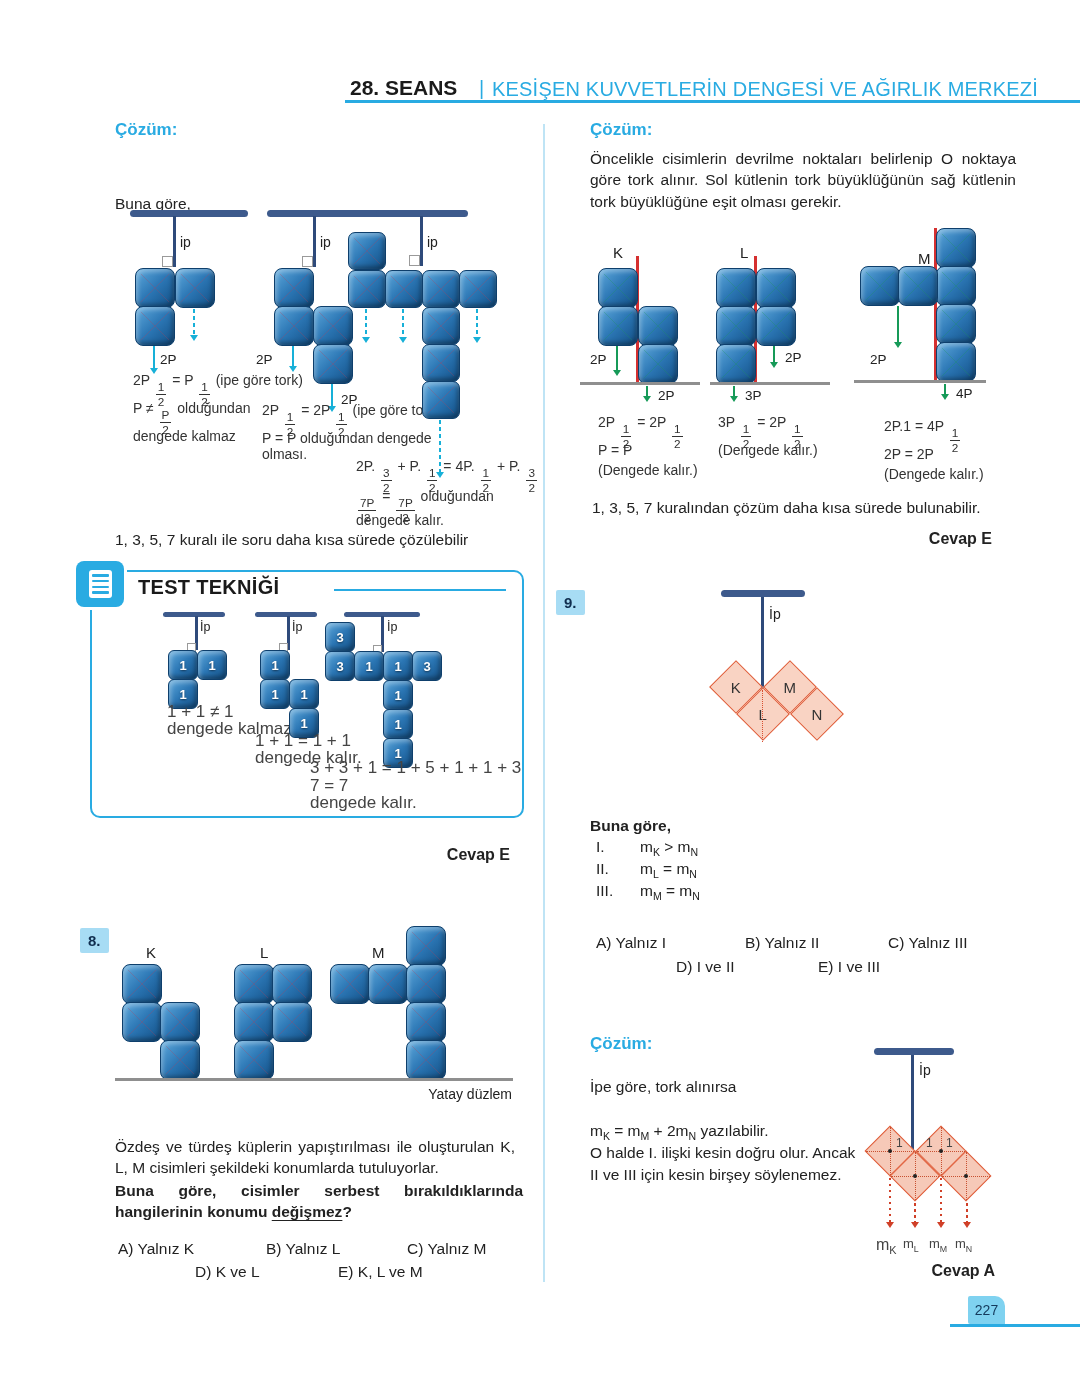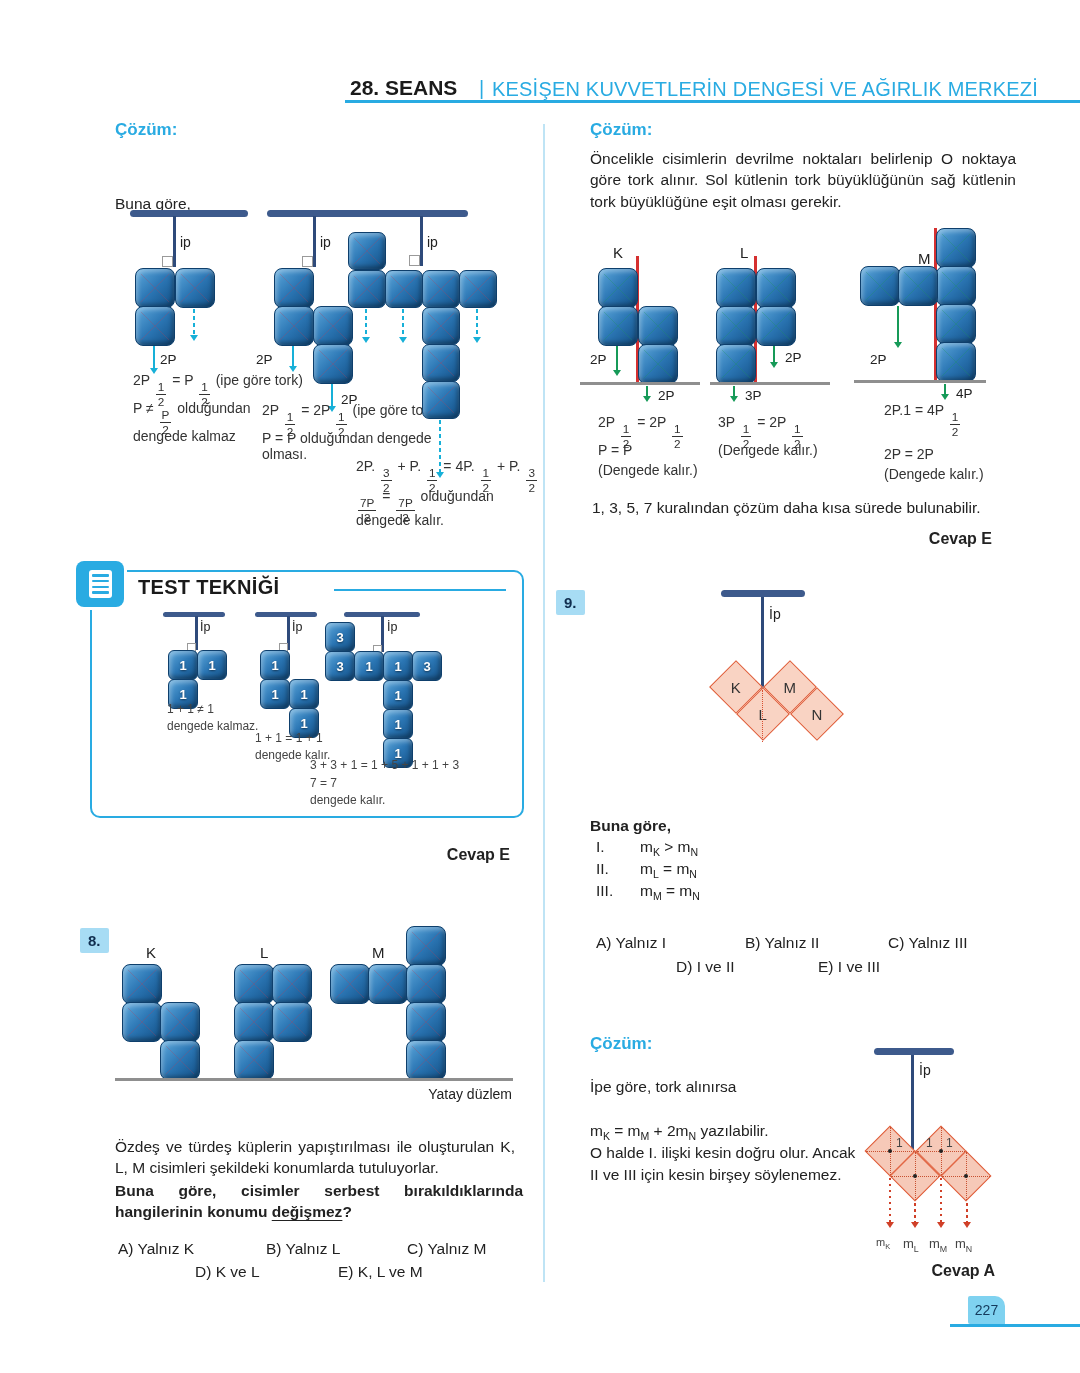--- a/index.html
+++ b/index.html
@@ -14,21 +14,21 @@
   .col-div{position:absolute;width:1.5px;background:#bfe4f5;}
   
   .cozum{position:absolute;color:#29abe2;font-weight:700;font-size:17px;}
   .para{position:absolute;font-size:15.5px;line-height:1.38;color:#222;text-align:justify;}
   .para.nj{text-align:left;}
   .qbold{font-weight:700;}
   .opt{position:absolute;font-size:15.5px;color:#222;white-space:nowrap;}
   .cevap{position:absolute;font-weight:700;font-size:16px;color:#222;text-align:right;}
   .formula{position:absolute;font-size:14px;color:#333;white-space:nowrap;}
   .formula.wrap{white-space:normal;}
-  .cap{position:absolute;font-size:12px;color:#444;white-space:nowrap;}
+  .cap{position:absolute;font-size:17px;color:#444;white-space:nowrap;}
   .lbl{position:absolute;font-size:14px;color:#222;white-space:nowrap;}
   .lbl.big{font-size:15px;}
   .qnum{position:absolute;background:#a7dcf4;color:#0f2d4e;font-weight:700;font-size:15px;line-height:1;padding:5px 8px;border-radius:2px;}
   .ul{text-decoration:underline;text-underline-offset:3px;}
   sub{font-size:.68em;}
   .frac{display:inline-flex;flex-direction:column;align-items:center;vertical-align:-0.5em;line-height:1.05;margin:0 2px;font-size:.84em;}
   .frac .fn{border-bottom:1px solid currentColor;padding:0 2px 1px;}
   .frac .fd{padding-top:1px;}
   
   .cbar{position:absolute;height:7px;background:#3d5a8c;border-radius:3.5px;}
@@ -174,20 +174,21 @@
       </span></div>
   <div class="formula" style="left:356px;top:488px"><span class="frac">
         <span class="fn">7P</span>
         <span class="fd">2</span>
       </span> = <span class="frac">
         <span class="fn">7P</span>
         <span class="fd">2</span>
       </span> olduğundan</div>
   <div class="formula" style="left:356px;top:512px">dengede kalır.</div>
 
+  <div class="para nj" style="left:115px;top:529px;width:420px">1, 3, 5, 7 kuralı ile soru daha kısa sürede çözülebilir</div>
 
   <div class="ttbox" style="left:90px;top:570px;width:430px;height:244px"></div>
   <div class="tt-icon" style="left:76px;top:561px">
     <div class="tt-page">
         <i></i>
         <i></i>
         <i></i>
         <i></i>
       </div>
   </div>
@@ -320,21 +321,21 @@
   <div class="blk gc" style="left:936px;top:266px"></div>
   <div class="blk gc" style="left:936px;top:304px"></div>
   <div class="blk gc" style="left:936px;top:342px"></div>
   <div class="blk gc" style="left:860px;top:266px"></div>
   <div class="blk gc" style="left:898px;top:266px"></div>
   <div class="ground" style="left:854px;top:380px;width:132px"></div>
   <div class="arrow solid green" style="left:897px;top:306px;height:40px"></div>
   <div class="alb" style="left:870px;top:352px">2P</div>
   <div class="arrow solid green" style="left:944px;top:384px;height:14px"></div>
   <div class="alb" style="left:956px;top:386px">4P</div>
-  <div class="formula" style="left:884px;top:402px">2P.1 = 4P <span class="frac">
+  <div class="formula" style="left:884px;top:418px">2P.1 = 4P <span class="frac">
         <span class="fn">1</span>
         <span class="fd">2</span>
       </span></div>
   <div class="formula" style="left:884px;top:446px">2P = 2P</div>
   <div class="formula" style="left:884px;top:466px">(Dengede kalır.)</div>
 
   <div class="para nj" style="left:592px;top:497px;width:424px">1, 3, 5, 7 kuralından çözüm daha kısa sürede bulunabilir.</div>
   <div class="cevap" style="left:860px;top:530px;width:132px">Cevap E</div>
 
   <div class="qnum" style="left:556px;top:590px">9.</div>
@@ -393,21 +394,21 @@
   <div class="cdot" style="left:939px;top:1149px"></div>
   <div class="cdot" style="left:913px;top:1174px"></div>
   <div class="cdot" style="left:964px;top:1174px"></div>
   <div class="cap" style="left:896px;top:1136px;font-size:12px">1</div>
   <div class="cap" style="left:926px;top:1136px;font-size:12px">1</div>
   <div class="cap" style="left:946px;top:1136px;font-size:12px">1</div>
   <div class="arrow dotted redc" style="left:889px;top:1178px;height:48px"></div>
   <div class="arrow dotted redc" style="left:914px;top:1203px;height:23px"></div>
   <div class="arrow dotted redc" style="left:940px;top:1178px;height:48px"></div>
   <div class="arrow dotted redc" style="left:966px;top:1203px;height:23px"></div>
-  <div class="cap" style="left:876px;top:1236px;font-size:11px">m<sub>K</sub></div>
+  <div class="cap" style="left:876px;top:1236px;font-size:16px">m<sub>K</sub></div>
   <div class="cap" style="left:903px;top:1236px;font-size:13px">m<sub>L</sub></div>
   <div class="cap" style="left:929px;top:1236px;font-size:13px">m<sub>M</sub></div>
   <div class="cap" style="left:955px;top:1236px;font-size:13px">m<sub>N</sub></div>
 
   <div class="cevap" style="left:870px;top:1262px;width:125px">Cevap A</div>
 
   <div class="pg-line" style="left:950px;top:1324px;width:130px"></div>
   <div class="pg-tab" style="left:968px;top:1296px;width:37px;height:28px">227</div>
 
 </div>

